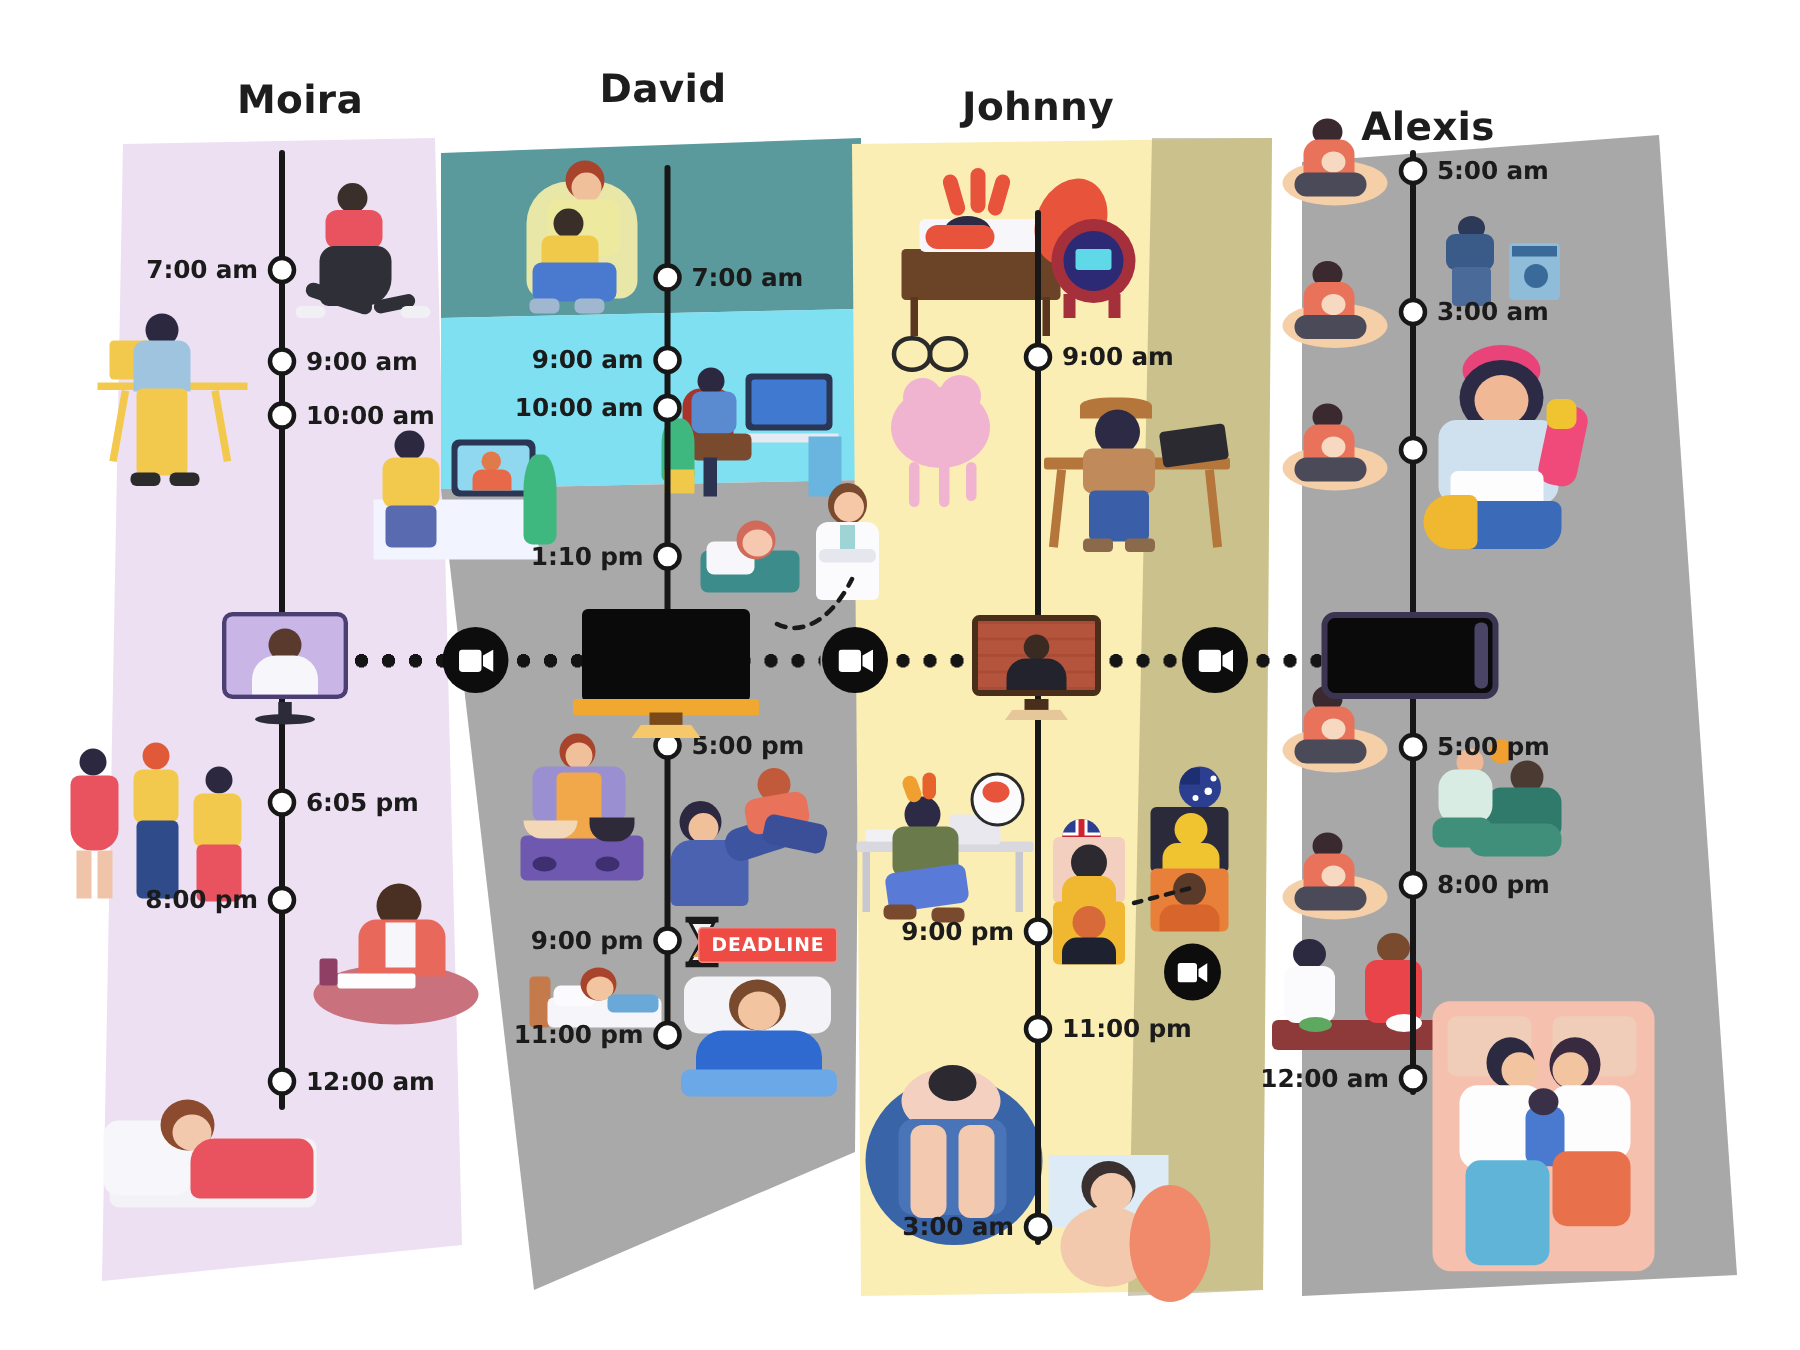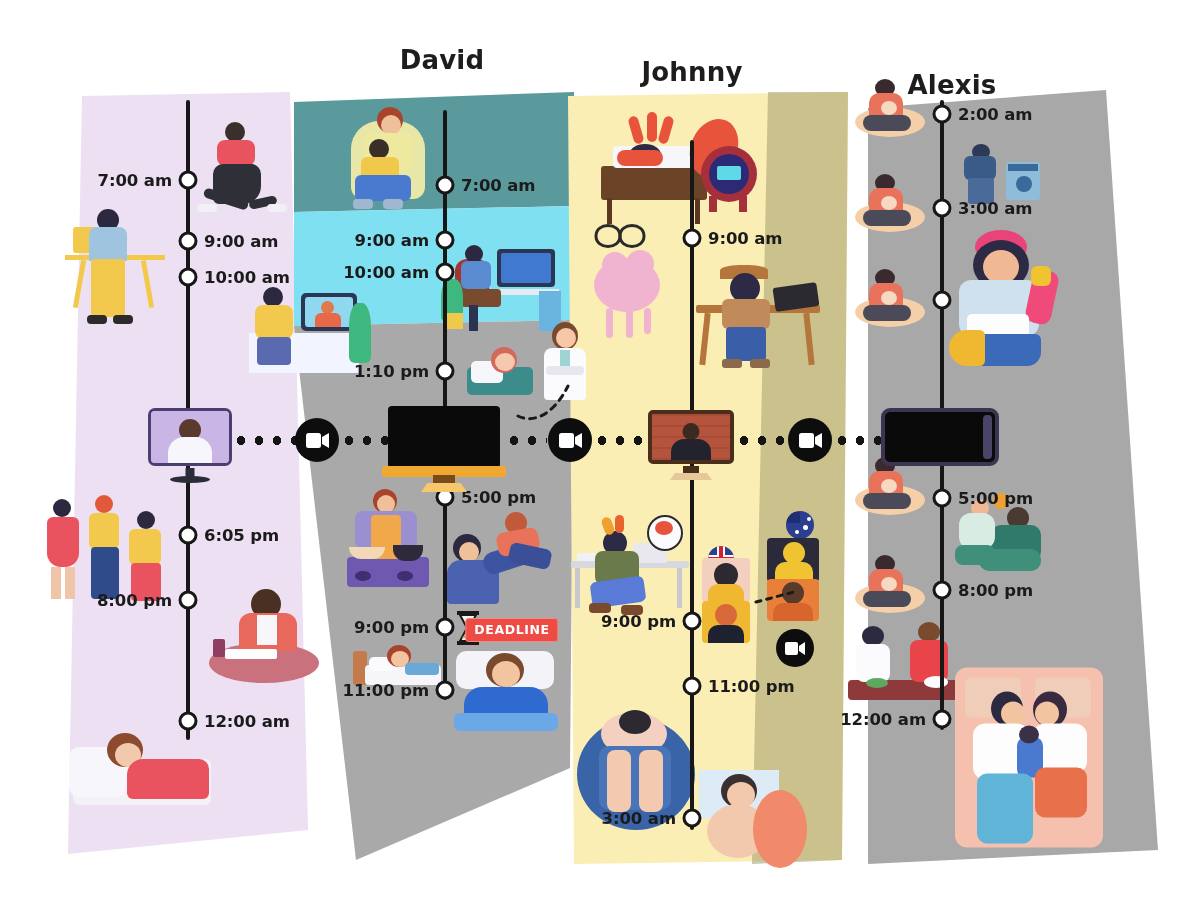--- a/index.html
+++ b/index.html
@@ -177,20 +177,21 @@
     </svg>
   </div>
 
   <div class="panel" style="left:760px;top:80px;width:420px;height:800px;">
     <svg width="420" height="800" style="position:absolute;left:0;top:0;">
       <polygon points="108,28 346,10 398,770 108,784" fill="#a8a8a8"></polygon>
       <polygon points="8,28 120,22 120,410 8,400" fill="#8d8a5a" opacity="0.0"></polygon>
     </svg>
   </div>
 
+  <div class="col-title" style="left:110px;top:52px;width:180px;">Moira</div>
   <div class="col-title" style="left:602px;top:57px;width:180px;">Johnny</div>
   <div class="col-title" style="left:352px;top:45px;width:180px;">David</div>
   <div class="col-title" style="left:862px;top:42px;width:180px;margin-top:28px;">Alexis</div>
 
   <div class="sprite" style="left:240px;top:175px;width:90px;height:110px;">
     <div class="sp-blob" style="left:30px;top:2px;width:20px;height:20px;background:#3a2f2b;"></div>
     <div class="sp-rect" style="left:22px;top:20px;width:38px;height:26px;background:#e8535f;border-radius:8px;"></div>
     <div class="sp-rect" style="left:18px;top:44px;width:48px;height:40px;background:#2f2f38;border-radius:10px 10px 18px 6px;"></div>
     <div class="sp-rect" style="left:8px;top:74px;width:46px;height:10px;background:#2f2f38;border-radius:6px;transform:rotate(18deg);"></div>
     <div class="sp-rect" style="left:54px;top:78px;width:28px;height:9px;background:#2f2f38;border-radius:6px;transform:rotate(-12deg);"></div>
@@ -603,21 +604,21 @@
   <div class="node" style="left:692px;top:621px;"></div>
   <div class="tlabel left" style="left:676px;top:621px;">9:00 pm</div>
 
   <div class="node" style="left:692px;top:686px;"></div>
   <div class="tlabel right" style="left:708px;top:686px;">11:00 pm</div>
 
   <div class="node" style="left:692px;top:818px;"></div>
   <div class="tlabel left" style="left:676px;top:818px;">3:00 am</div>
 
   <div class="node" style="left:942px;top:114px;"></div>
-  <div class="tlabel right" style="left:958px;top:114px;">2:00 am</div>
+  <div class="tlabel right" style="left:958px;top:114px;">5:00 am</div>
 
   <div class="node" style="left:942px;top:208px;"></div>
   <div class="tlabel right" style="left:958px;top:208px;">3:00 am</div>
 
   <div class="node" style="left:942px;top:300px;"></div>
   <div class="tlabel right" style="left:958px;top:300px;"></div>
 
   <div class="node" style="left:942px;top:498px;"></div>
   <div class="tlabel right" style="left:958px;top:498px;">5:00 pm</div>
 

